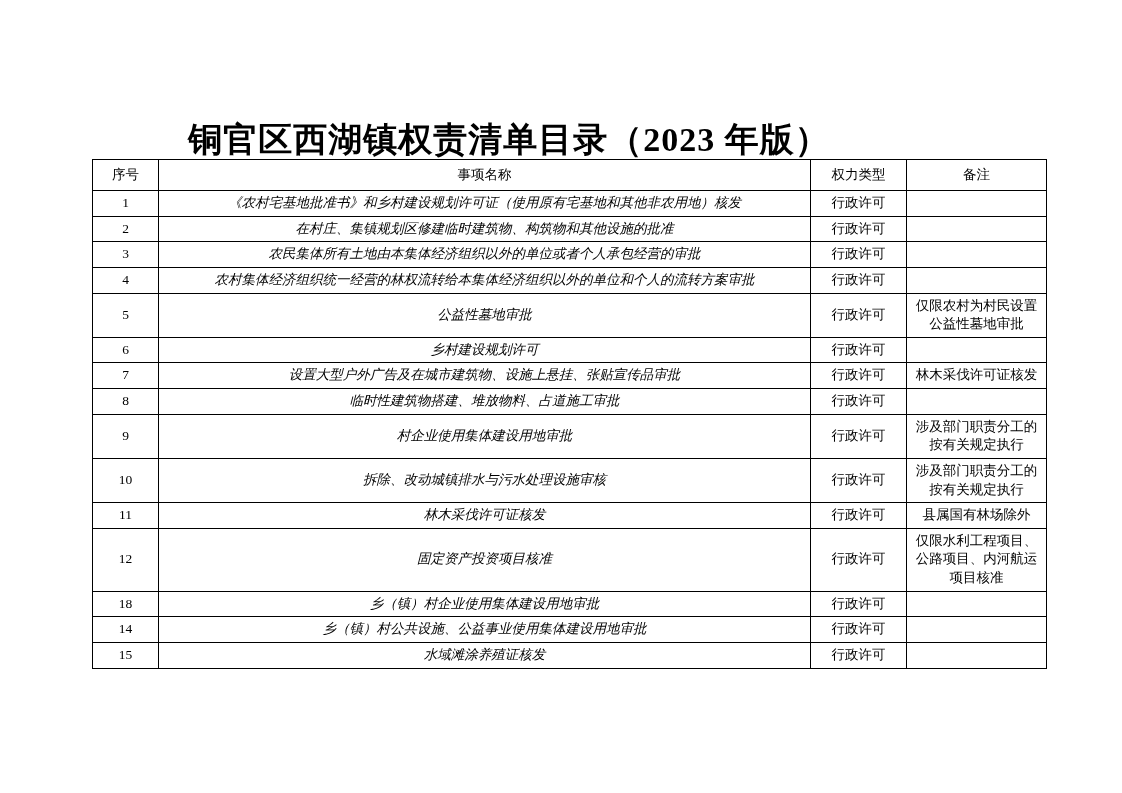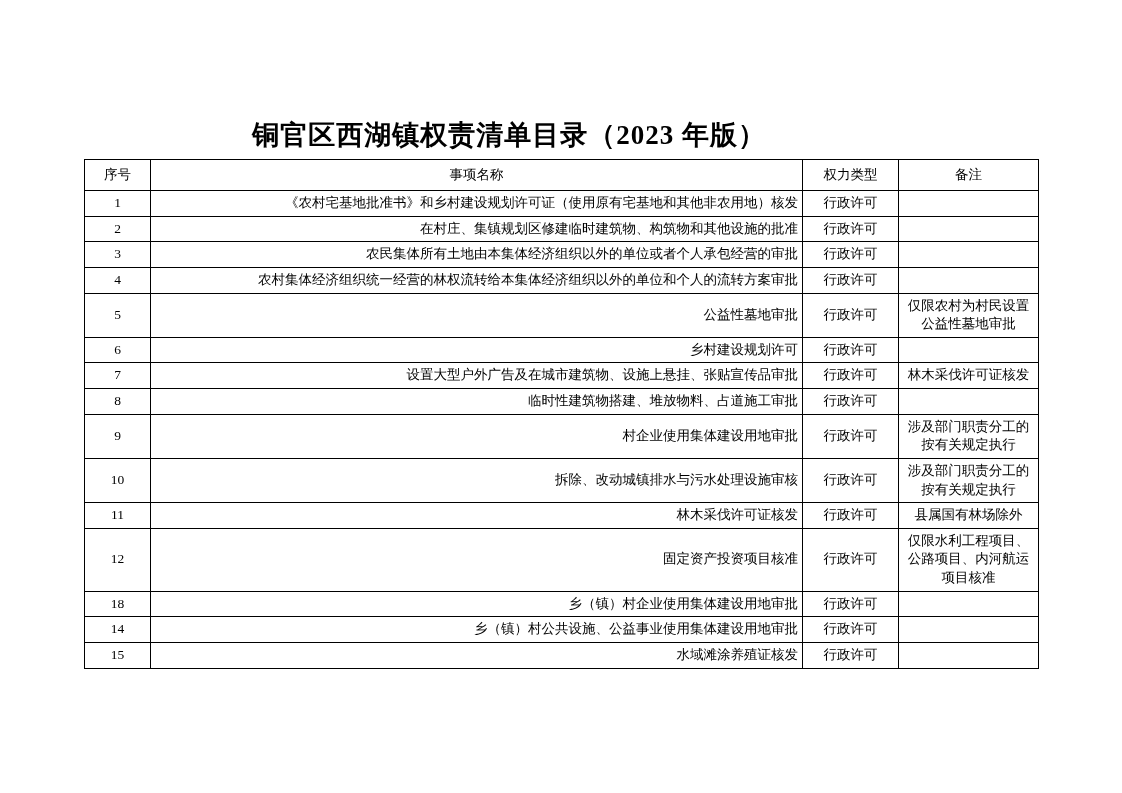--- a/index.html
+++ b/index.html
@@ -19,29 +19,29 @@
     width: 1122px;
     height: 793px;
     box-sizing: border-box;
   }
   .doc-title {
     position: absolute;
     top: 117px;
     left: 0;
     width: 1018px;
     text-align: center;
-    font-size: 27px;
+    font-size: 34px;
     font-weight: bold;
     letter-spacing: 1px;
     font-family: "Liberation Serif", "DejaVu Serif", serif;
   }
   table.list {
     position: absolute;
     top: 159px;
-    left: 84px;
+    left: 92px;
     width: 954px;
     border-collapse: collapse;
     table-layout: fixed;
     font-size: 13.5px;
   }
   table.list th, table.list td {
     border: 1px solid #000000;
     padding: 3px 4px;
     vertical-align: middle;
     line-height: 1.38;
@@ -49,21 +49,21 @@
   table.list th {
     text-align: center;
     font-weight: normal;
     height: 24px;
   }
   col.c-seq { width: 66px; }
   col.c-name { width: 652px; }
   col.c-type { width: 96px; }
   col.c-note { width: 140px; }
   td.seq { text-align: center; }
-  td.name { text-align: right; }
+  td.name { text-align: center; font-style: italic; }
   td.type { text-align: center; }
   td.note { text-align: center; }
   .note-multi { line-height: 1.32; }
 </style>
 </head>
 <body>
 
 <div class="page">
 
   <div class="doc-title">铜官区西湖镇权责清单目录（2023 年版）</div>

